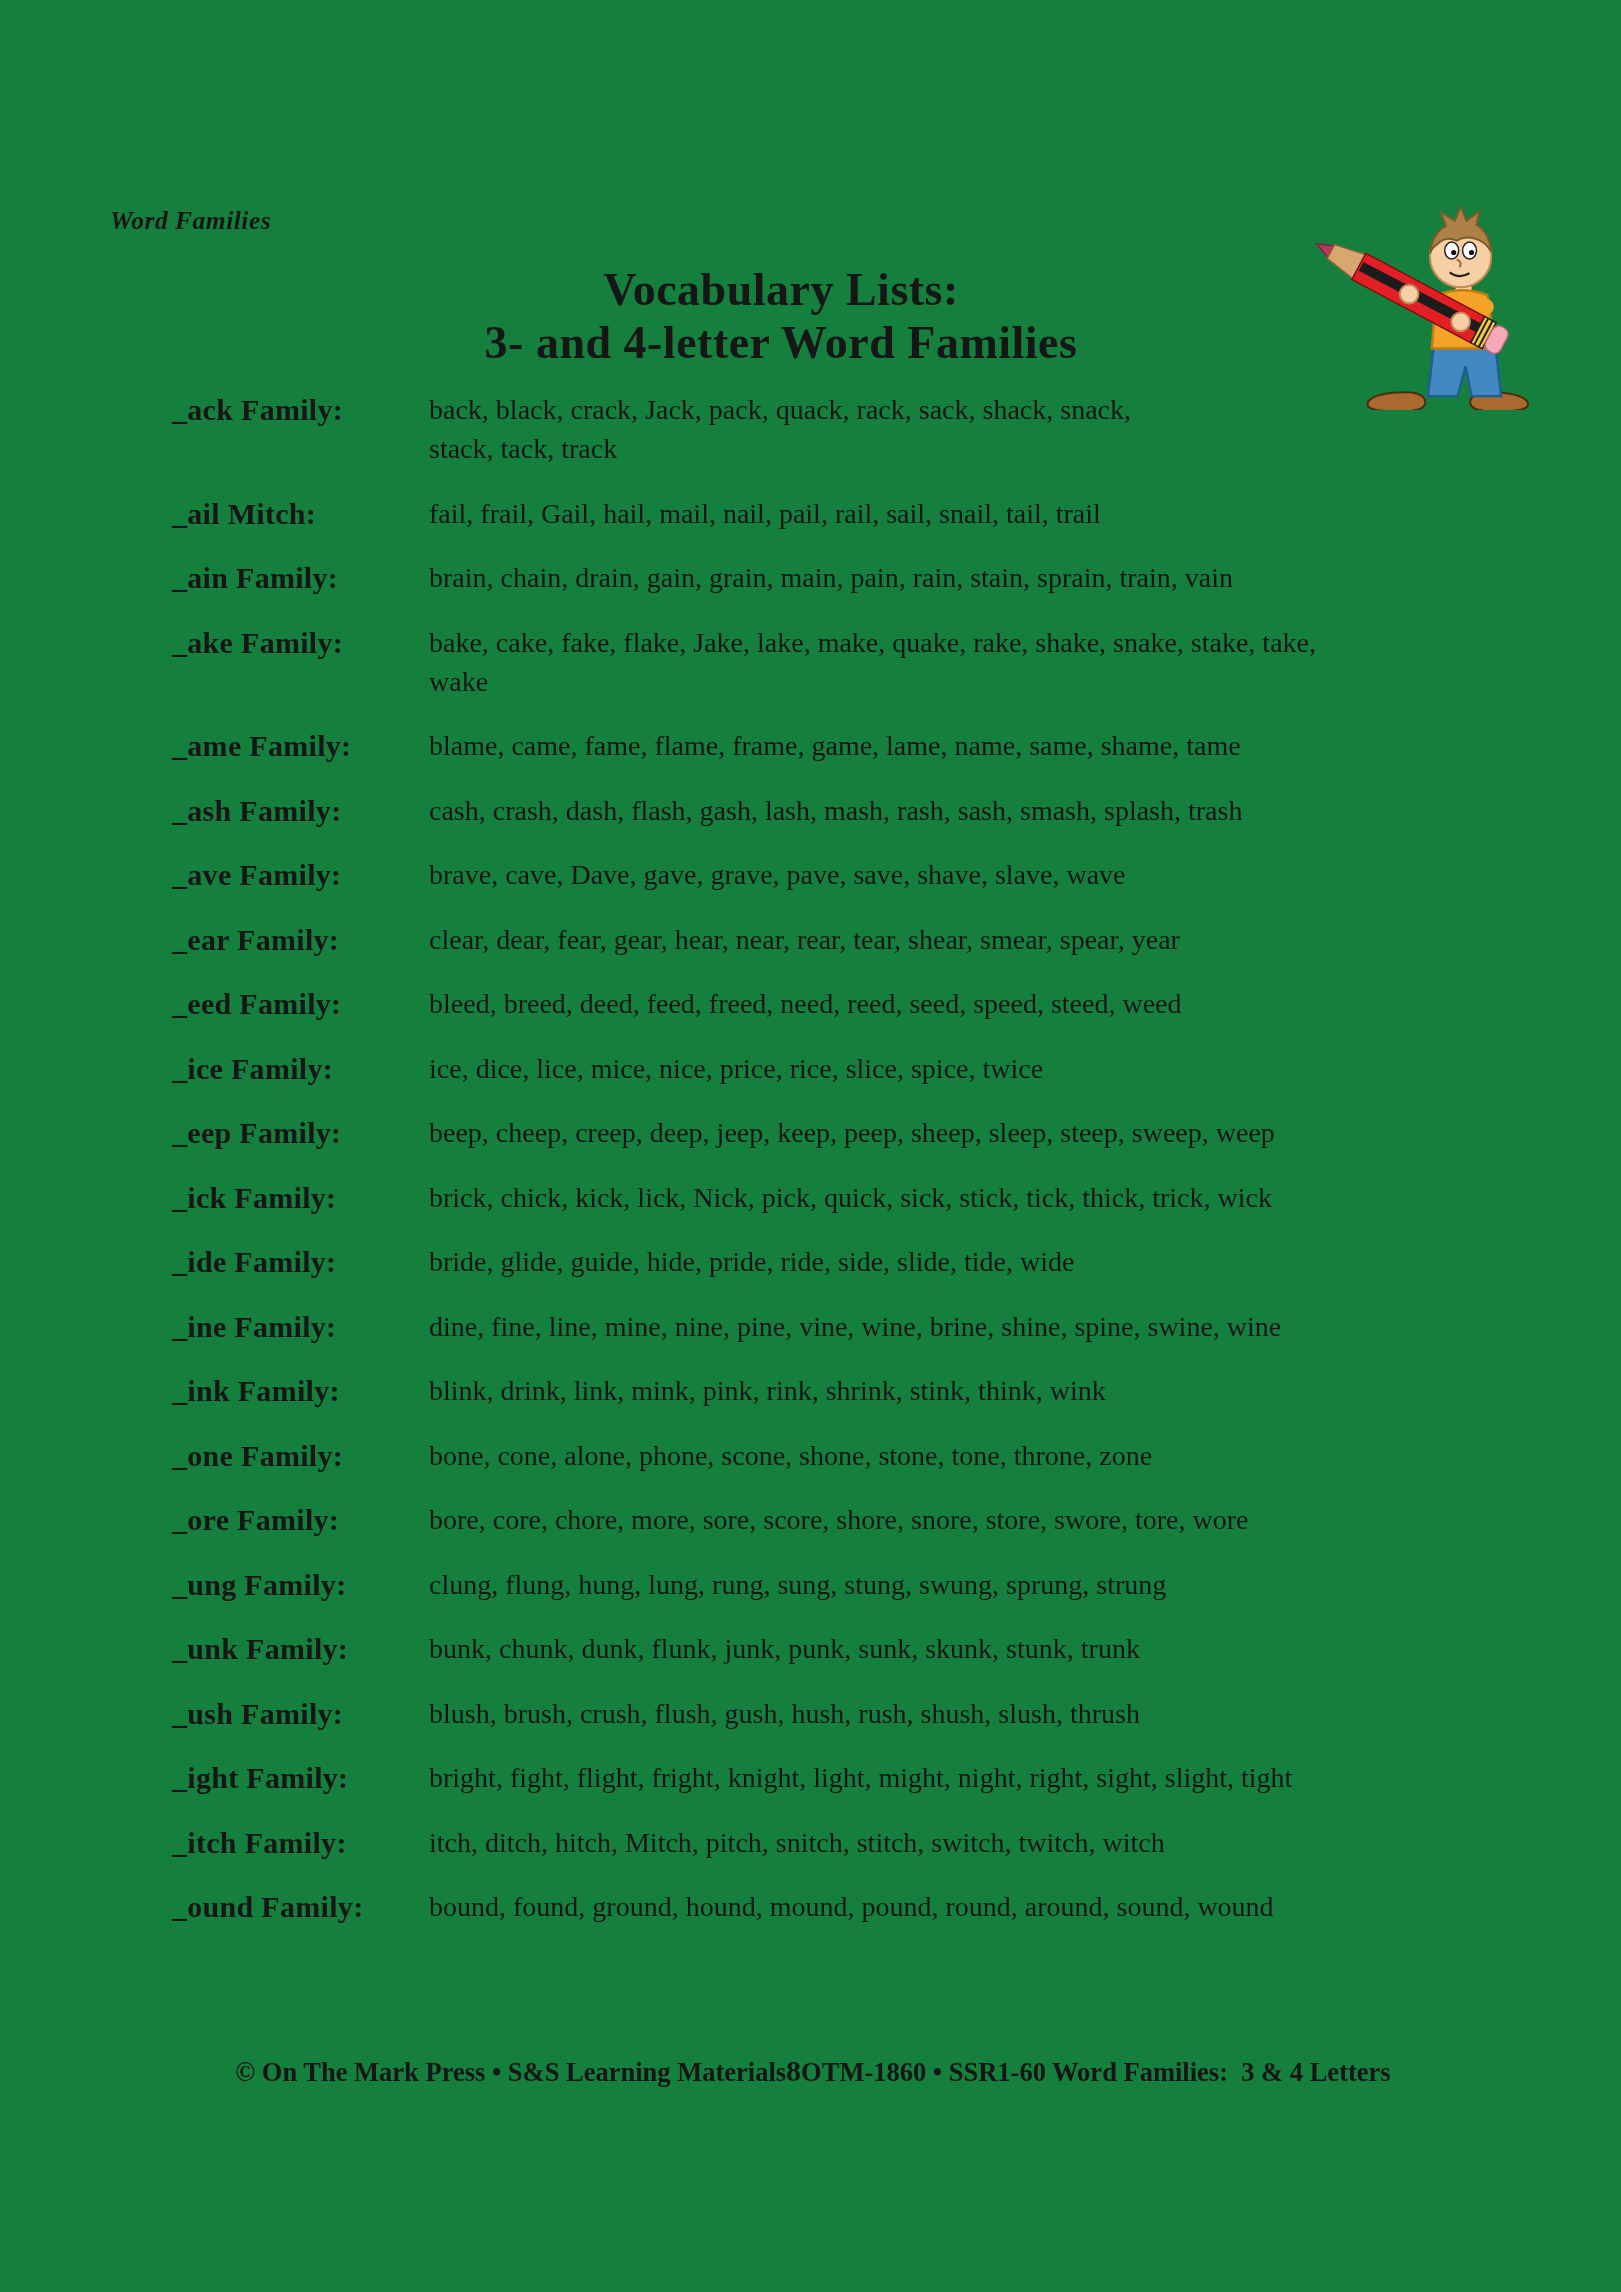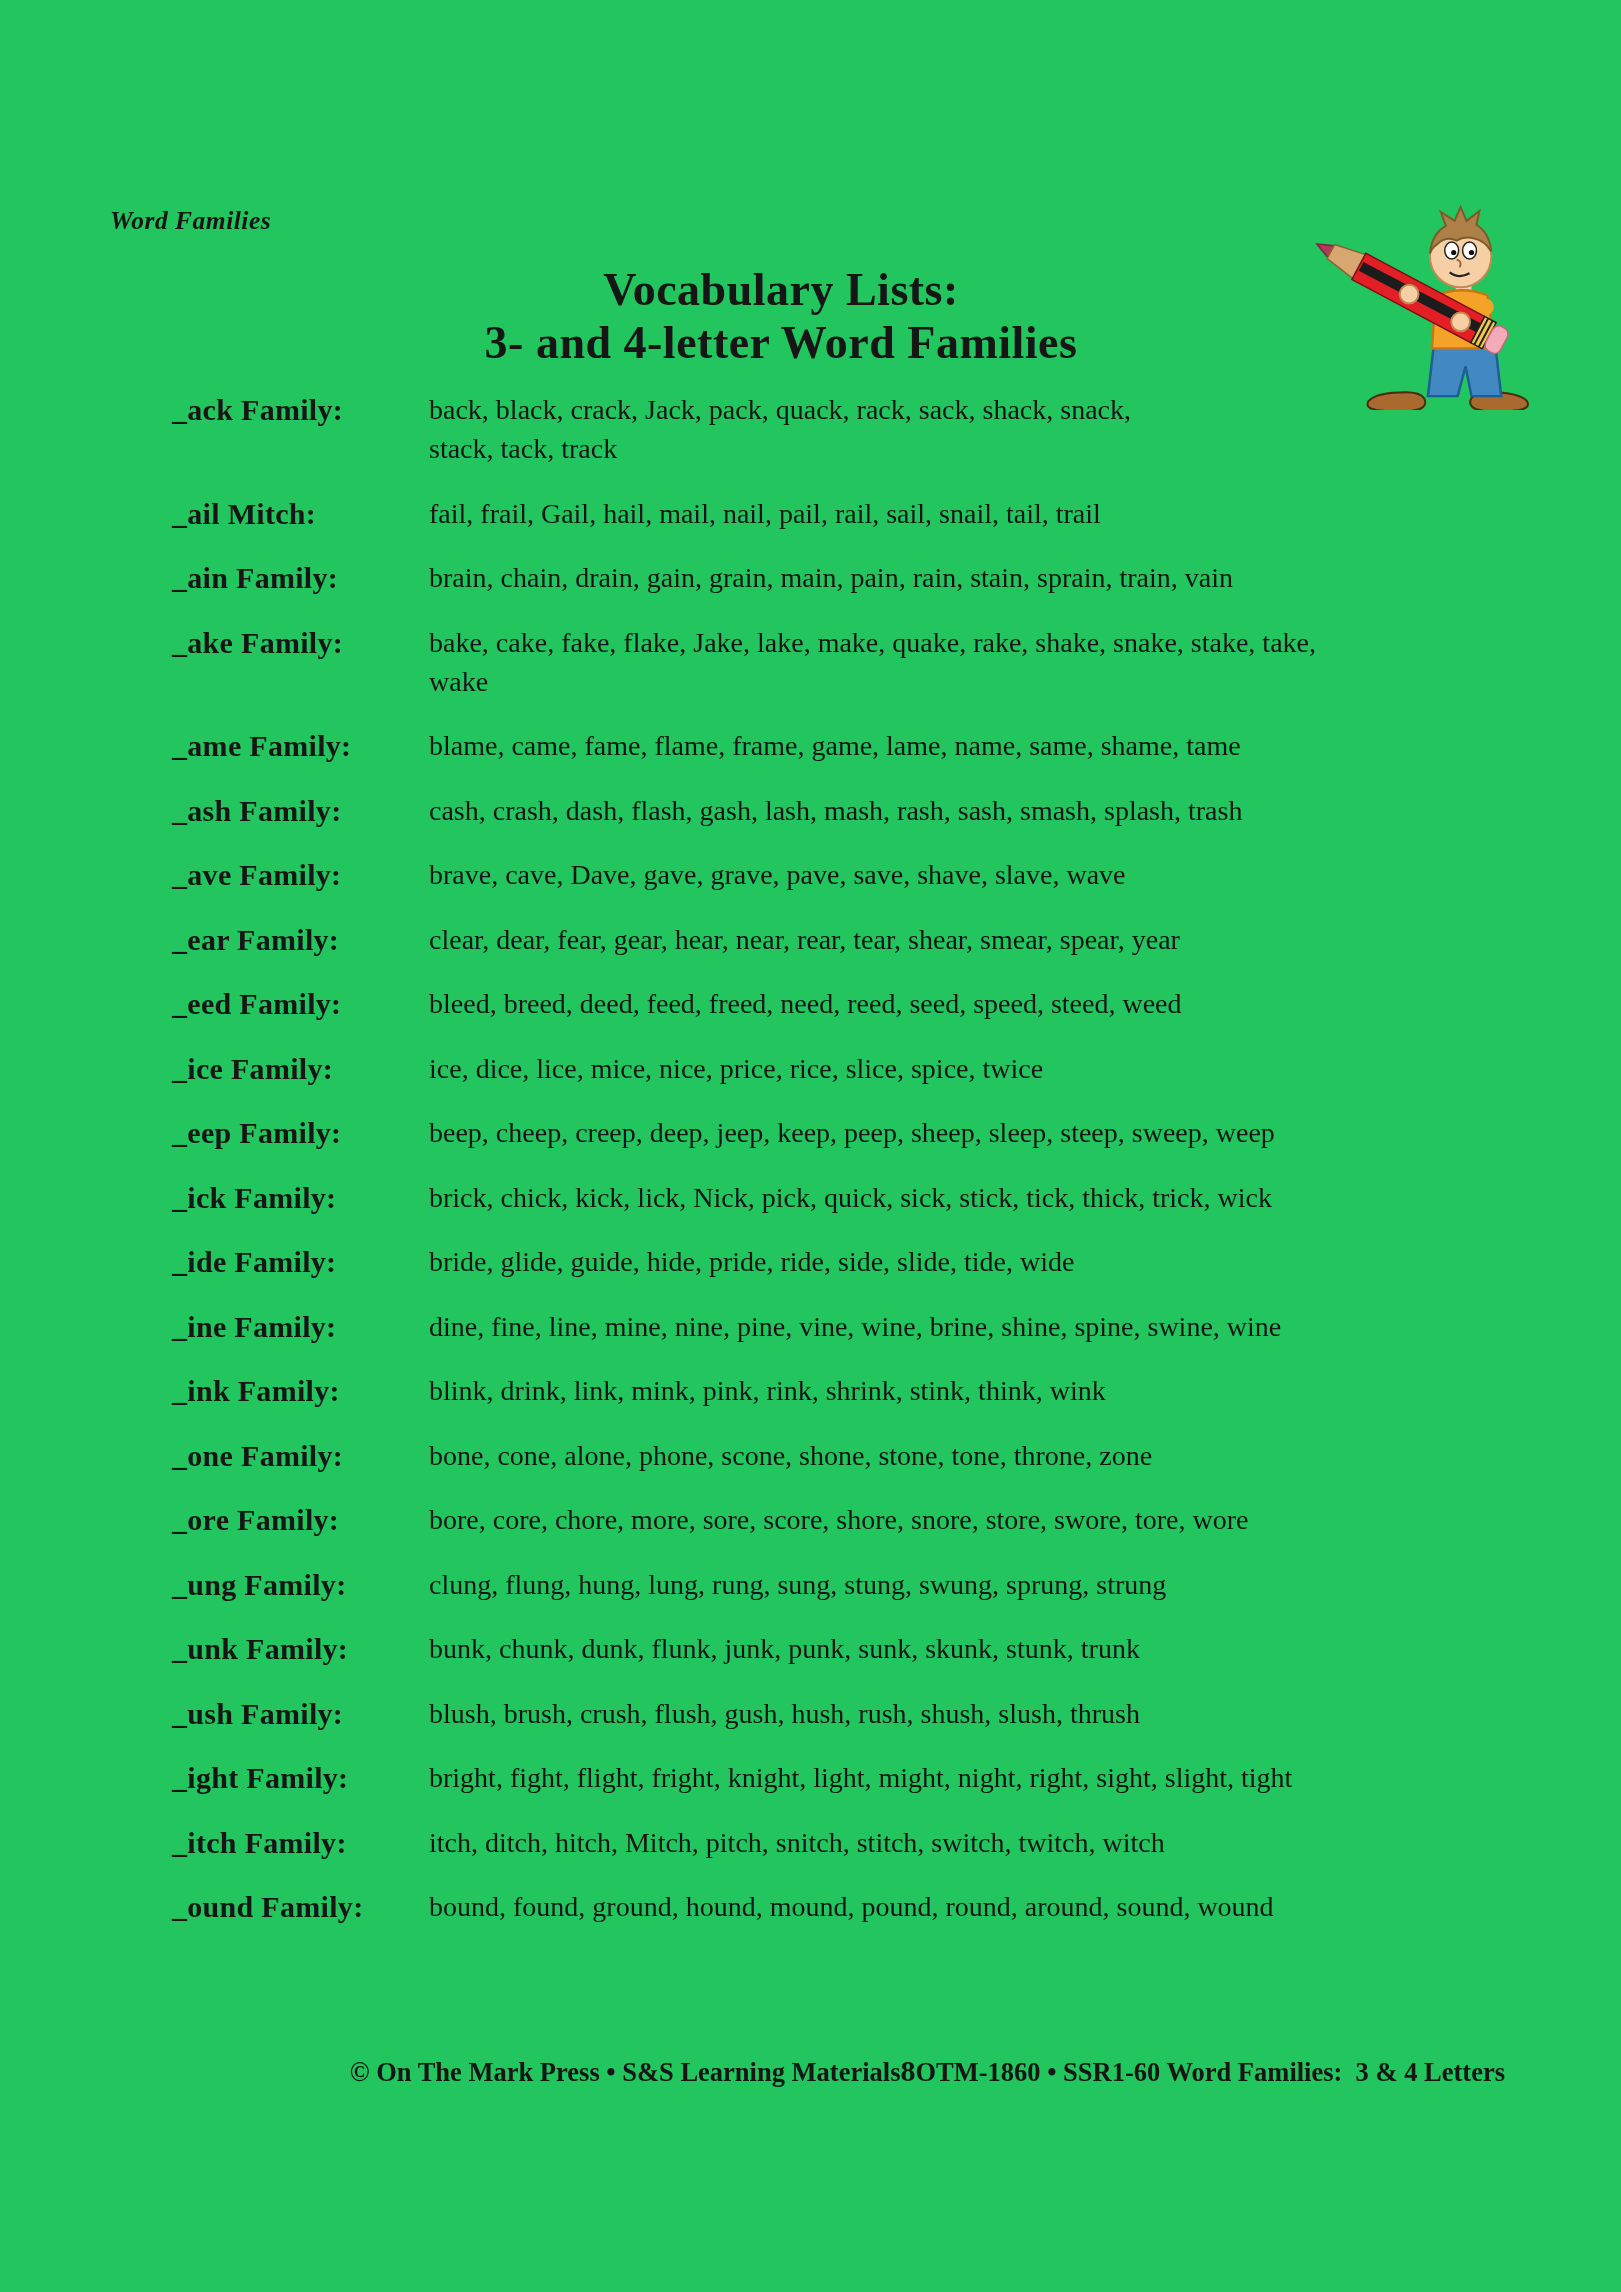--- a/index.html
+++ b/index.html
@@ -1,19 +1,19 @@
 <!DOCTYPE html>
 <html><head>
 <meta charset="utf-8">
 <style>
   html,body { margin:0; padding:0; background:#ffffff; }
   .page {
     position:relative;
     width:1621px; height:2293px;
-    background:#22c55e;
+    background:#15803d;
     overflow:hidden;
     font-family:"Liberation Serif", serif;
     color:#161616;
   }
   .corner-label {
     position:absolute; left:110px; top:206px;
     font-size:25.5px; font-weight:bold; font-style:italic;
     letter-spacing:0.5px;
   }
   .page-title {
@@ -38,21 +38,21 @@
   .family-label {
     font-weight:bold; font-size:30px; line-height:39px;
     letter-spacing:0.3px;
   }
   .family-words {
     font-size:28px; line-height:39px;
     white-space:pre-line;
   }
   .footer {
     position:absolute; left:121px; right:116px; top:2054px;
-    display:flex; justify-content:flex-end; align-items:baseline;
+    display:flex; justify-content:center; align-items:baseline;
     font-weight:bold; font-size:26.5px;
     white-space:pre;
   }
   .footer-page-num { font-size:30px; }
 </style>
 </head>
 <body>
 
 <div class="page">
 

